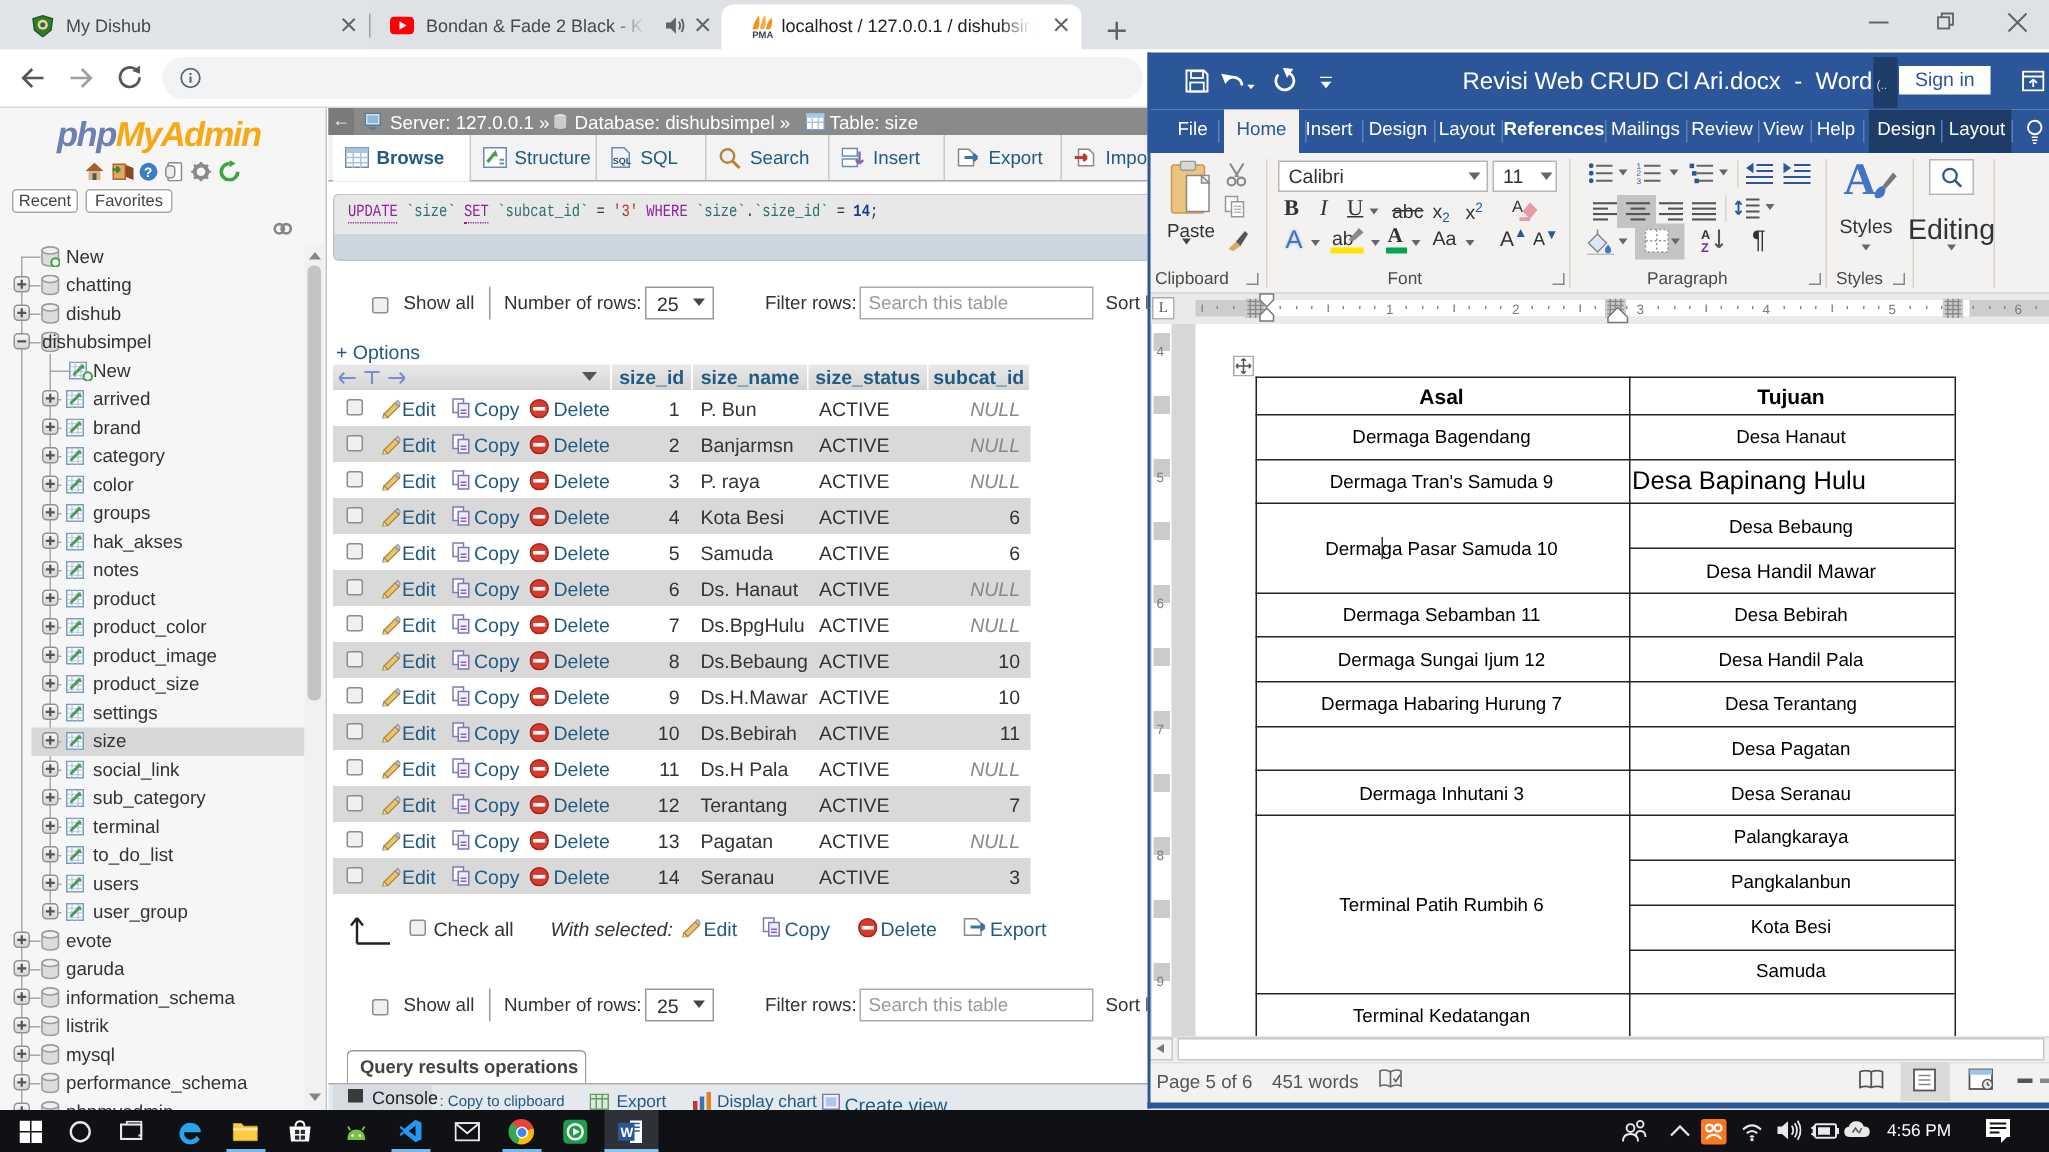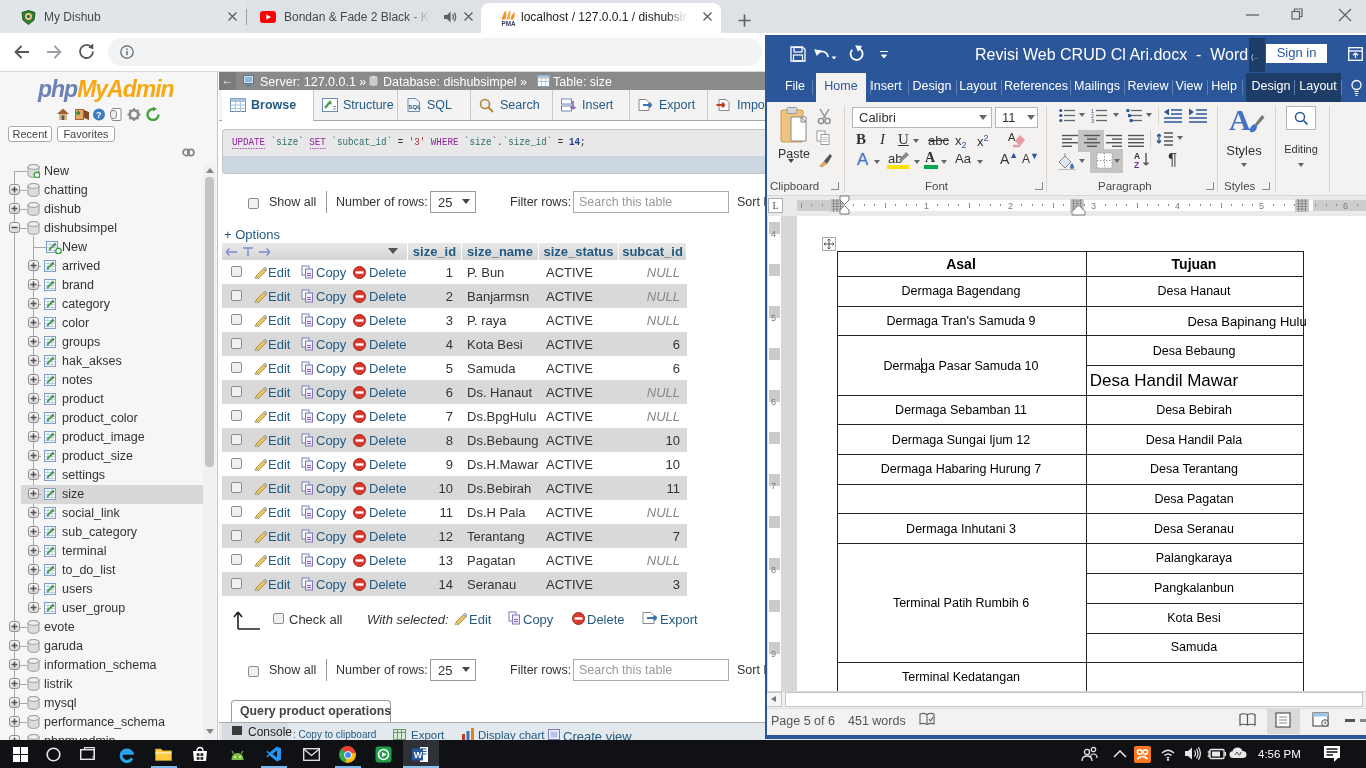--- a/index.html
+++ b/index.html
@@ -153,21 +153,21 @@
       <svg width="9" height="9" viewBox="0 0 9 9" style="display:block;margin:0 auto">
         <path d="M1.5 4.5 L7.5 4.5" stroke="#555" stroke-width="1.5"></path>
       </svg>
     </div>
     <div class="tline" style="left:21px;top:228px;width:6px;height:1px"></div>
     <svg class="abs" style="left:27px;top:221px" width="13" height="14" viewBox="0 0 13 14">
       <ellipse cx="6.5" cy="3" rx="5.5" ry="2.4" fill="#e8e8e8" stroke="#9a9a9a"></ellipse>
       <path d="M1 3 L1 11 A5.5 2.4 0 0 0 12 11 L12 3" fill="#dcdcdc" stroke="#9a9a9a"></path>
       <ellipse cx="6.5" cy="3" rx="5.5" ry="2.4" fill="#efefef" stroke="#9a9a9a"></ellipse>
     </svg>
-    <div class="titem" style="left:44px;top:221px">dishubsimpel</div>
+    <div class="titem" style="left:28px;top:221px">dishubsimpel</div>
     <div class="tline" style="left:33px;top:247px;width:13px;height:1px"></div>
     <svg class="abs" style="left:46px;top:241px" width="16" height="13" viewBox="0 0 16 13">
       <rect x="0.5" y="0.5" width="11" height="11" fill="#fff" stroke="#7a9cc4"></rect>
       <path d="M0.5 3.5 L11.5 3.5 M0.5 6.5 L11.5 6.5 M0.5 9.5 L11.5 9.5 M4 0.5 L4 12 M8 0.5 L8 12" stroke="#aac4de" stroke-width="0.8"></path>
       <path d="M3 9 L9 3" stroke="#4e9a4e" stroke-width="2"></path>
       <path d="M9.5 1.5 L10.5 5 L6.5 4 Z" fill="#4e9a4e"></path>
       <circle cx="12.5" cy="10" r="2.8" fill="#fff" stroke="#3fa33f" stroke-width="1.4"></circle>
     </svg>
     <div class="titem" style="left:62px;top:240px">New</div>
     <div class="tline" style="left:33px;top:266px;width:8px;height:1px"></div>
@@ -951,21 +951,21 @@
     <div class="abs" style="left:326px;top:659px;width:1px;height:22px;background:#999"></div>
     <div class="abs" style="left:336px;top:663px;font-size:12.5px;color:#333">Number of rows:</div>
     <div class="abs" style="left:430px;top:659px;width:46px;height:22px;background:#fff;border:1px solid #999"></div>
     <div class="abs" style="left:438px;top:663px;font-size:13px;color:#333">25</div>
     <div class="abs" style="left:462px;top:667px;width:0;height:0;border-left:4px solid transparent;border-right:4px solid transparent;border-top:5px solid #444"></div>
     <div class="abs" style="left:510px;top:663px;font-size:12.5px;color:#333">Filter rows:</div>
     <div class="abs" style="left:573px;top:659px;width:156px;height:22px;background:#fff;border:1px solid #aaa"></div>
     <div class="abs" style="left:579px;top:663px;font-size:12.5px;color:#999">Search this table</div>
     <div class="abs" style="left:737px;top:663px;font-size:12.5px;color:#333">Sort b</div>
 <div class="abs" style="left:231px;top:700px;width:160px;height:22px;background:#fff;border:1px solid #999;border-bottom:none;border-radius:4px 4px 0 0"></div>
-<div class="abs" style="left:240px;top:704px;font-size:12.3px;font-weight:bold;color:#444">Query product operations</div>
+<div class="abs" style="left:240px;top:704px;font-size:12.3px;font-weight:bold;color:#444">Query results operations</div>
 <div class="abs" style="left:219px;top:722px;width:1147px;height:18px;background:#e4e9ee;border-top:1px solid #aaa"></div>
 <div class="abs" style="left:222px;top:723px;width:66px;height:17px;background:#d6dce2"></div>
 <div class="abs" style="left:232px;top:726px;width:10px;height:9px;background:#3a3a3a"></div>
 <div class="abs" style="left:248px;top:725px;font-size:12px;color:#222">Console</div>
 <div class="abs" style="left:293px;top:729px;font-size:10px;color:#235a81;white-space:nowrap">: Copy to clipboard</div>
 <div class="abs" style="left:411px;top:729px;font-size:11.5px;color:#235a81;white-space:nowrap">Export</div>
 <div class="abs" style="left:478px;top:729px;font-size:11.5px;color:#235a81;white-space:nowrap">Display chart</div>
 <div class="abs" style="left:563px;top:729px;font-size:13px;color:#235a81;white-space:nowrap">Create view</div>
 <svg class="abs" style="left:393px;top:729px" width="13" height="11" viewBox="0 0 13 11">
       <rect x="0.5" y="0.5" width="12" height="10" fill="#d8ead8" stroke="#6a9a6a"></rect>
@@ -1009,21 +1009,21 @@
       <path d="M7.5 11 L7.5 6 M7.5 6 L5 8.3 M7.5 6 L10 8.3" stroke="#fff" stroke-width="1.2" fill="none"></path>
     </svg>
 <div class="abs" style="left:765px;top:73px;width:601px;height:29px;background:#2b579a"></div>
 <div class="abs" style="left:1246px;top:73px;width:95px;height:29px;background:#1e3c68"></div>
 <div class="abs" style="left:816px;top:73px;width:50px;height:29px;background:#f3f2f1"></div>
     <div class="wtab" style="left:795px;top:79px;transform:translateX(-50%);color:#fff;font-weight:normal">File</div>
     <div class="wtab" style="left:841px;top:79px;transform:translateX(-50%);color:#2b579a;font-weight:normal">Home</div>
     <div class="wtab" style="left:886px;top:79px;transform:translateX(-50%);color:#fff;font-weight:normal">Insert</div>
     <div class="wtab" style="left:932px;top:79px;transform:translateX(-50%);color:#fff;font-weight:normal">Design</div>
     <div class="wtab" style="left:978px;top:79px;transform:translateX(-50%);color:#fff;font-weight:normal">Layout</div>
-    <div class="wtab" style="left:1036px;top:79px;transform:translateX(-50%);color:#fff;font-weight:normal">References</div>
+    <div class="wtab" style="left:1036px;top:79px;transform:translateX(-50%);color:#fff;font-weight:bold">References</div>
     <div class="wtab" style="left:1097px;top:79px;transform:translateX(-50%);color:#fff;font-weight:normal">Mailings</div>
     <div class="wtab" style="left:1148px;top:79px;transform:translateX(-50%);color:#fff;font-weight:normal">Review</div>
     <div class="wtab" style="left:1189px;top:79px;transform:translateX(-50%);color:#fff;font-weight:normal">View</div>
     <div class="wtab" style="left:1224px;top:79px;transform:translateX(-50%);color:#fff;font-weight:normal">Help</div>
     <div class="wtab" style="left:1271px;top:79px;transform:translateX(-50%);color:#fff;font-weight:normal">Design</div>
     <div class="wtab" style="left:1318px;top:79px;transform:translateX(-50%);color:#fff;font-weight:normal">Layout</div>
     <div class="abs" style="left:812px;top:80px;width:1px;height:15px;background:#5d7fb5"></div>
     <div class="abs" style="left:870px;top:80px;width:1px;height:15px;background:#5d7fb5"></div>
     <div class="abs" style="left:908px;top:80px;width:1px;height:15px;background:#5d7fb5"></div>
     <div class="abs" style="left:956px;top:80px;width:1px;height:15px;background:#5d7fb5"></div>
@@ -1198,21 +1198,21 @@
     </svg>
 <div class="abs" style="left:1244px;top:143px;font-size:13px;color:#333;transform:translateX(-50%)">Styles</div>
 <div class="abs" style="left:1241px;top:163px;width:0;height:0;border-left:3.5px solid transparent;border-right:3.5px solid transparent;border-top:4.5px solid #666"></div>
 <div class="grlab" style="left:1224px;top:180px">Styles</div>
 <div class="abs" style="left:1262px;top:182px;width:8px;height:8px;border:1px solid #888;border-top:none;border-left:none"></div>
 <div class="abs" style="left:1286px;top:106px;width:30px;height:24px;background:#fff;border:1px solid #b8b6b4"></div>
 <svg class="abs" style="left:1294px;top:111px" width="14" height="14" viewBox="0 0 14 14">
       <circle cx="6" cy="6" r="4.5" fill="none" stroke="#2b579a" stroke-width="1.5"></circle>
       <path d="M9.5 9.5 L13.5 13.5" stroke="#2b579a" stroke-width="1.7"></path>
     </svg>
-<div class="abs" style="left:1301px;top:143px;font-size:11px;color:#333;transform:translateX(-50%)">Editing</div>
+<div class="abs" style="left:1301px;top:143px;font-size:19px;color:#333;transform:translateX(-50%)">Editing</div>
 <div class="abs" style="left:1298px;top:163px;width:0;height:0;border-left:3.5px solid transparent;border-right:3.5px solid transparent;border-top:4.5px solid #666"></div>
 <div class="abs" style="left:766px;top:195px;width:600px;height:21px;background:#eceae8;border-top:1px solid #d8d6d4"></div>
 <div class="abs" style="left:768px;top:198px;width:15px;height:15px;background:#fff;border:1px solid #b0aeac;font-size:10px;color:#555;text-align:center;line-height:14px;font-family:Liberation Serif">L</div>
 <div class="abs" style="left:797px;top:200px;width:569px;height:11px;background:#cdcdcd"></div>
 <div class="abs" style="left:841px;top:200px;width:472px;height:11px;background:#fff"></div>
 <div class="rultick" style="left:924px;top:201px">1</div>
     <div class="rultick" style="left:1008px;top:201px">2</div>
     <div class="rultick" style="left:1091px;top:201px">3</div>
     <div class="rultick" style="left:1175px;top:201px">4</div>
     <div class="rultick" style="left:1259px;top:201px">5</div>
@@ -1325,25 +1325,25 @@
     <div class="dl" style="left:1086px;top:603px;width:217px;height:1px"></div>
     <div class="dl" style="left:1086px;top:633px;width:217px;height:1px"></div>
     <div class="dl" style="left:837px;top:251px;width:1px;height:440px"></div>
     <div class="dl" style="left:1086px;top:251px;width:1px;height:440px"></div>
     <div class="dl" style="left:1303px;top:251px;width:1px;height:440px"></div>
     <div class="dtxt" style="left:961px;top:264px;transform:translate(-50%,-50%);font-weight:bold;font-size:14px">Asal</div>
     <div class="dtxt" style="left:1194px;top:264px;transform:translate(-50%,-50%);font-weight:bold;font-size:14px">Tujuan</div>
     <div class="dtxt" style="left:961px;top:291px;transform:translate(-50%,-50%);font-size:12.5px">Dermaga Bagendang</div>
     <div class="dtxt" style="left:1194px;top:291px;transform:translate(-50%,-50%);font-size:12.5px">Desa Hanaut</div>
     <div class="dtxt" style="left:961px;top:321px;transform:translate(-50%,-50%);font-size:12.5px">Dermaga Tran's Samuda 9</div>
-    <div class="dtxt" style="left:1247px;top:321px;transform:translate(-50%,-50%);font-size:13px">Desa Bapinang Hulu</div>
+    <div class="dtxt" style="left:1166px;top:321px;transform:translate(-50%,-50%);font-size:17px">Desa Bapinang Hulu</div>
     <div class="dtxt" style="left:961px;top:366px;transform:translate(-50%,-50%);font-size:12.5px">Dermaga Pasar Samuda 10</div>
     <div class="abs" style="left:921px;top:358px;width:1px;height:15px;background:#333"></div>
     <div class="dtxt" style="left:1194px;top:351px;transform:translate(-50%,-50%);font-size:12.5px">Desa Bebaung</div>
-    <div class="dtxt" style="left:1164px;top:381px;transform:translate(-50%,-50%);font-size:17px">Desa Handil Mawar</div>
+    <div class="dtxt" style="left:1194px;top:381px;transform:translate(-50%,-50%);font-size:13px">Desa Handil Mawar</div>
     <div class="dtxt" style="left:961px;top:410px;transform:translate(-50%,-50%);font-size:12.5px">Dermaga Sebamban 11</div>
     <div class="dtxt" style="left:1194px;top:410px;transform:translate(-50%,-50%);font-size:12.5px">Desa Bebirah</div>
     <div class="dtxt" style="left:961px;top:440px;transform:translate(-50%,-50%);font-size:12.5px">Dermaga Sungai Ijum 12</div>
     <div class="dtxt" style="left:1194px;top:440px;transform:translate(-50%,-50%);font-size:12.5px">Desa Handil Pala</div>
     <div class="dtxt" style="left:961px;top:469px;transform:translate(-50%,-50%);font-size:12.5px">Dermaga Habaring Hurung 7</div>
     <div class="dtxt" style="left:1194px;top:469px;transform:translate(-50%,-50%);font-size:12.5px">Desa Terantang</div>
     <div class="dtxt" style="left:1194px;top:499px;transform:translate(-50%,-50%);font-size:12.5px">Desa Pagatan</div>
     <div class="dtxt" style="left:961px;top:529px;transform:translate(-50%,-50%);font-size:12.5px">Dermaga Inhutani 3</div>
     <div class="dtxt" style="left:1194px;top:529px;transform:translate(-50%,-50%);font-size:12.5px">Desa Seranau</div>
     <div class="dtxt" style="left:961px;top:603px;transform:translate(-50%,-50%);font-size:12.5px">Terminal Patih Rumbih 6</div>

